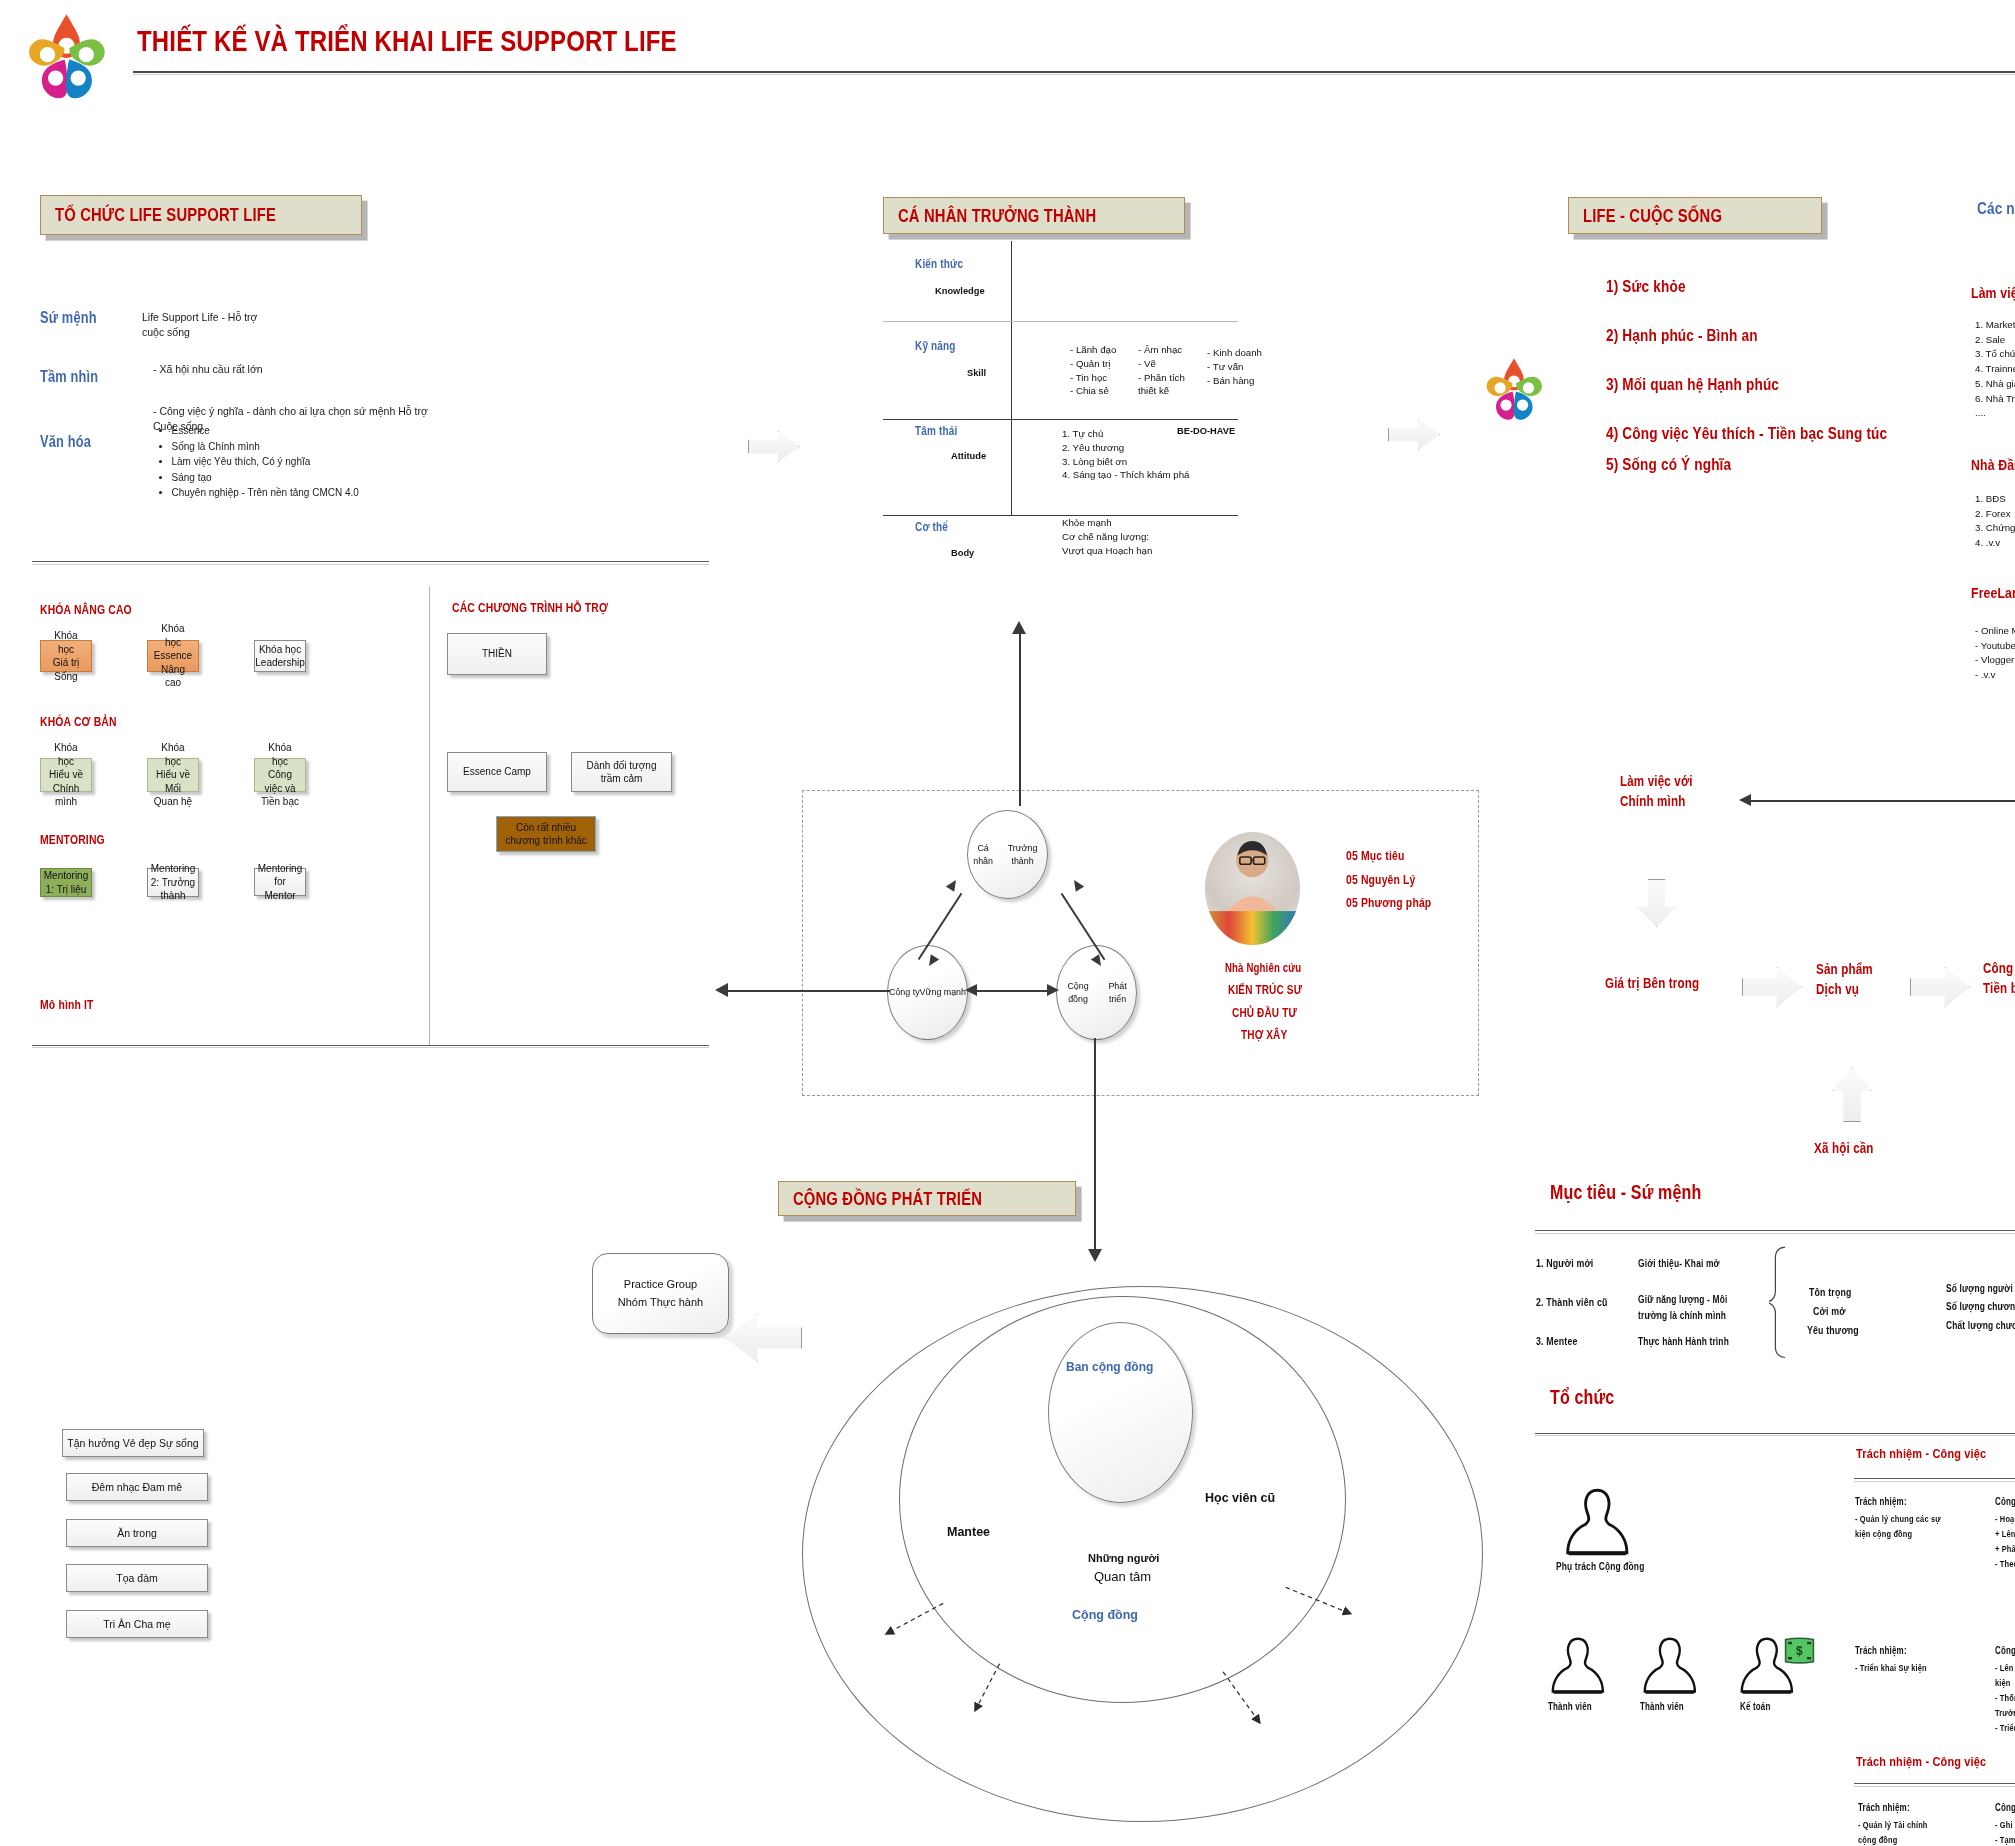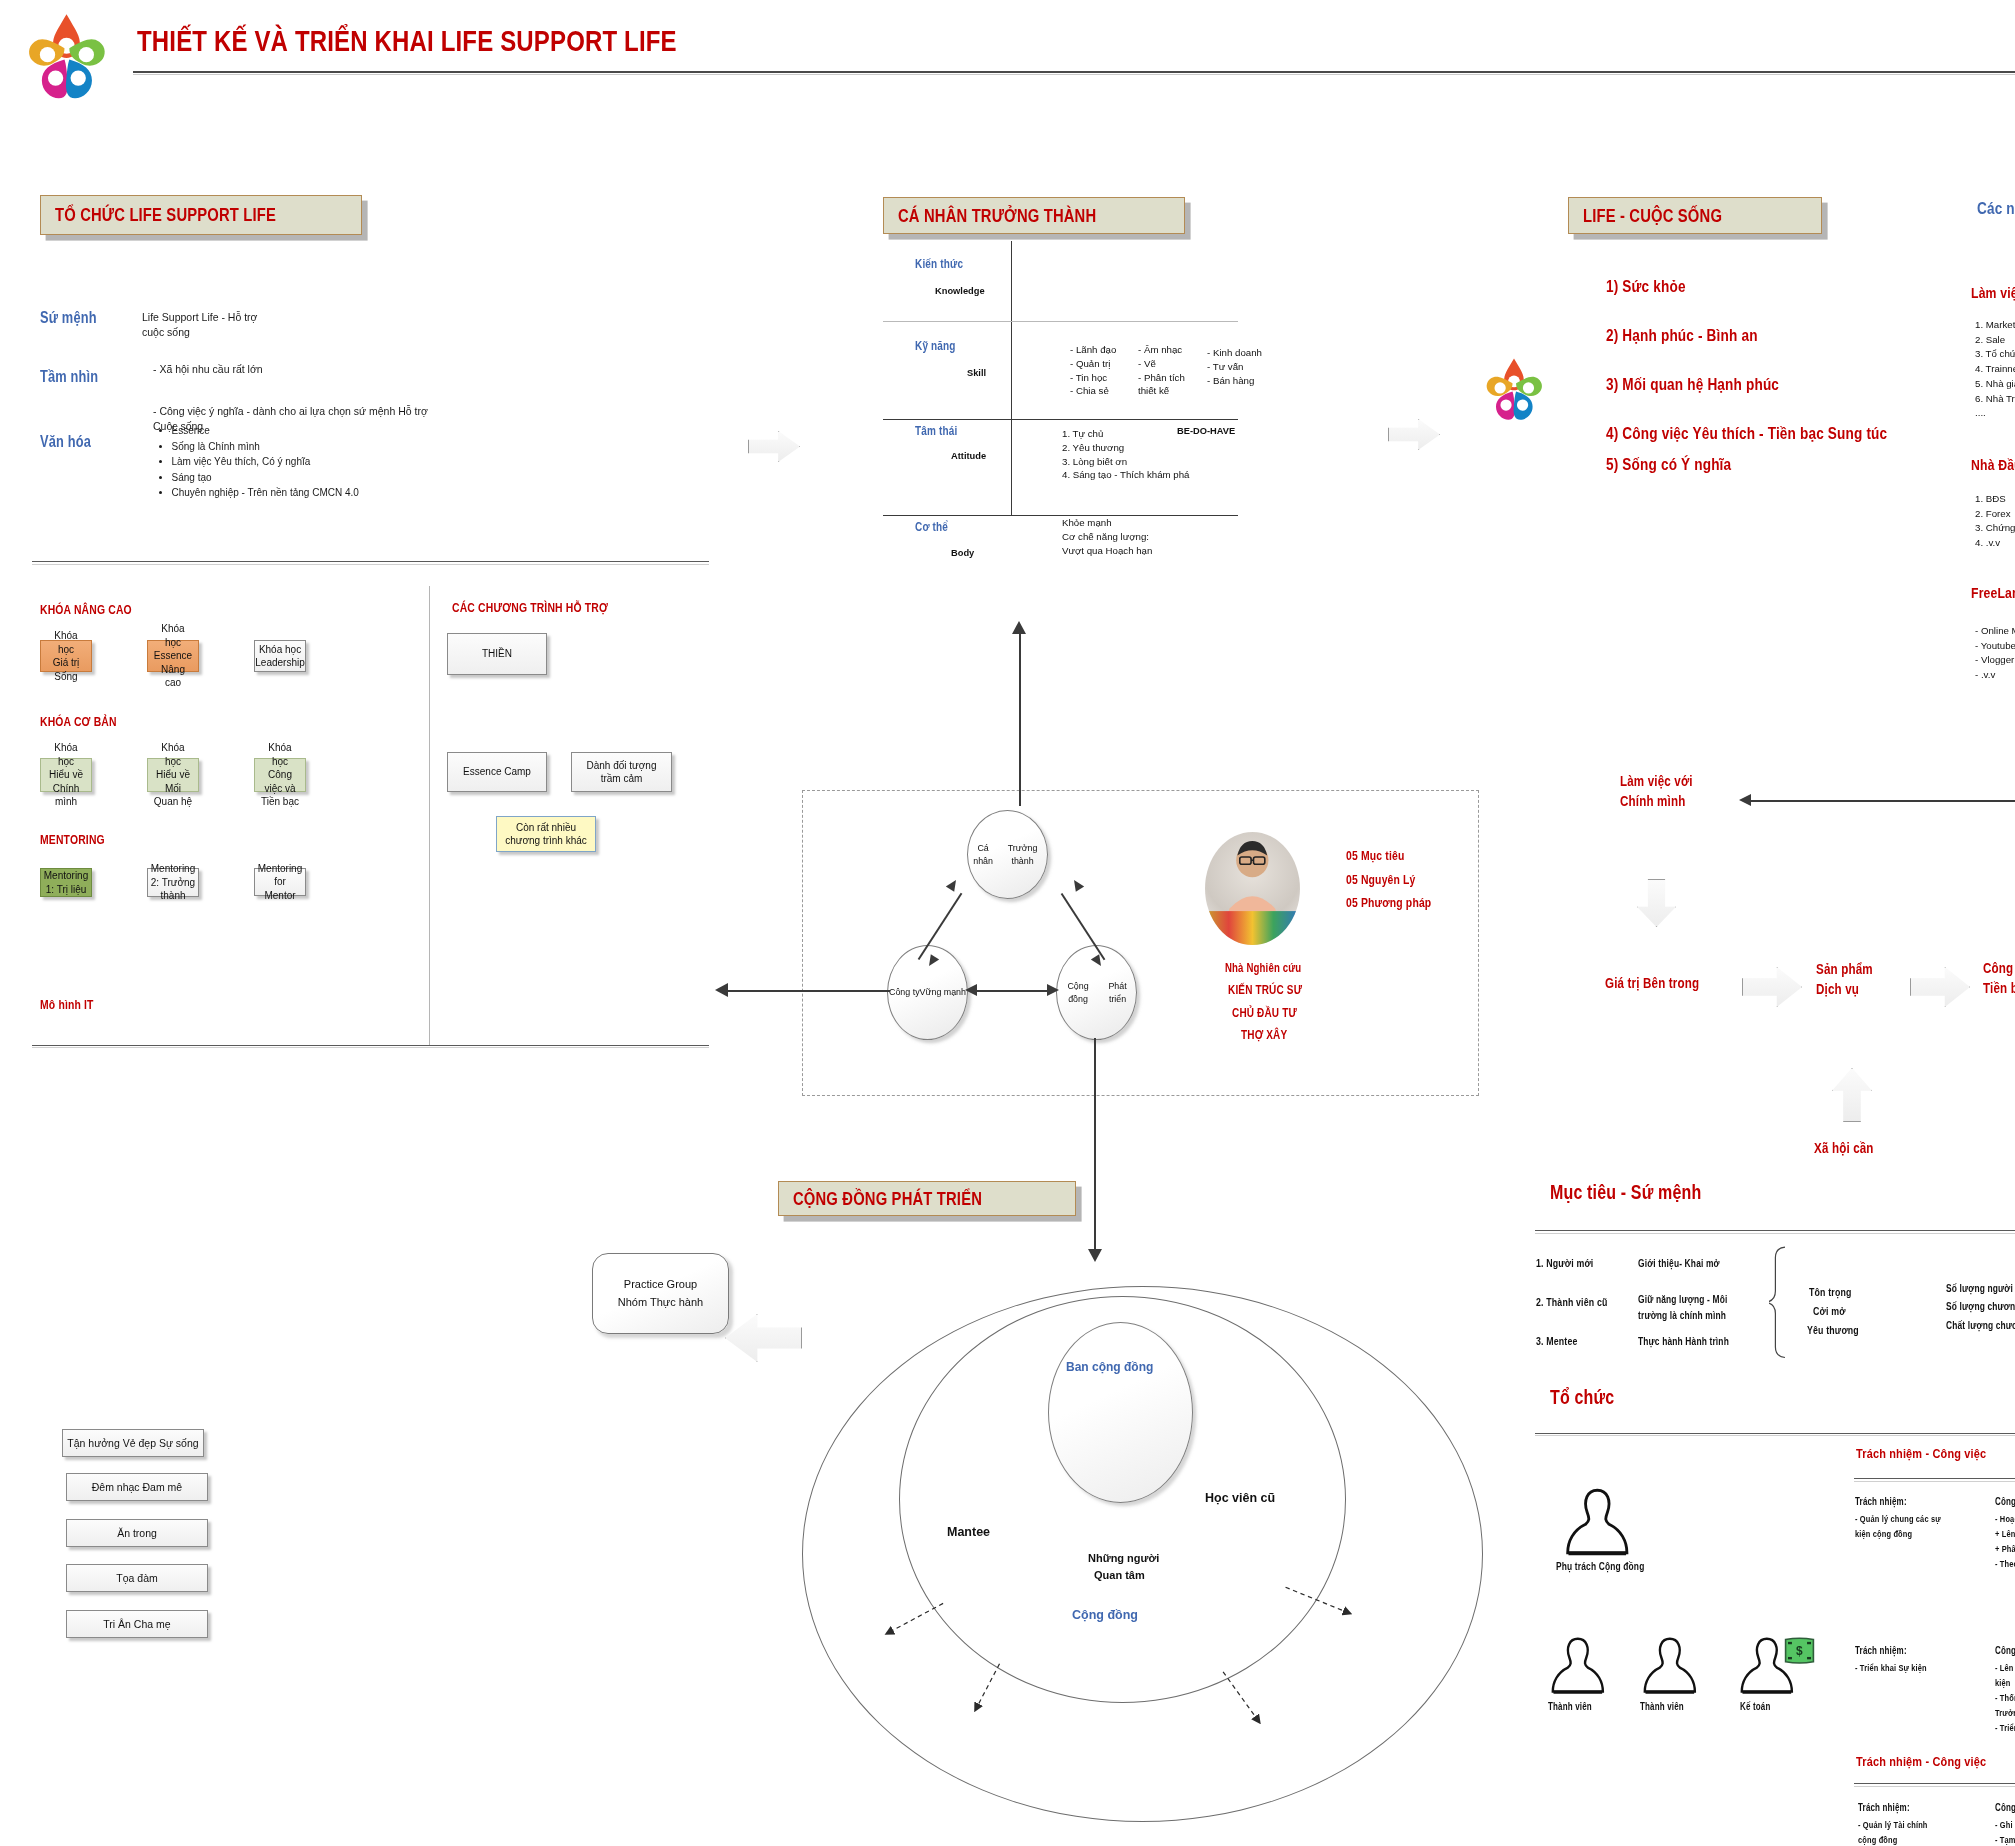--- a/index.html
+++ b/index.html
@@ -63,21 +63,21 @@
     border:0.4px solid #8a8a8a;
     box-shadow:2.8px 2.8px 2.4px rgba(130,130,130,0.45);
     display:flex; align-items:center; justify-content:center;
     text-align:center; font-size:10px; color:#111;
     line-height:1.35; padding:2.4px 4px;
   }
   .cbox.orange { background:linear-gradient(180deg,#F2AE79,#E99B60); border-color:#C87B3C; }
   .cbox.green  { background:#D9E2C6; border-color:#A9BA8C; }
   .cbox.olive  { background:#8FAE5A; border-color:#6E8C3F; }
   .cbox.plain  { background:linear-gradient(180deg,#FCFCFC,#EFEFEF); }
-  .cbox.bluebx { background:#fef9c3; border-color:#7FA5C8; }
+  .cbox.bluebx { background:#a16207; border-color:#7FA5C8; }
 
   .sect-red { font-size:13px; }
 
   
   .kas-vline { position:absolute; background:#3a3a3a; width:0.8px; }
   .kas-hline { position:absolute; background:#3a3a3a; height:0.8px; }
   .kas-hline.thin { background:#b9b9b9; height:0.8px; }
   .kas-vi  { font-size:12.5px; }
   .kas-en  { font-size:9.3px; font-weight:bold; color:#111; }
   .kas-cell{ font-size:9.7px; color:#111; line-height:1.42;margin-left:34px; }
@@ -443,21 +443,21 @@
 <div class="abs barrow left" style="top:1314px;left:725px;width:77px;height:48px;"></div>
 
 <div class="abs big-oval" style="top:1286px;left:802px;width:681px;height:536px;"></div>
 <div class="abs big-oval" style="top:1296px;left:899px;width:447px;height:407px;"></div>
 <div class="abs oval-fill" style="top:1322px;left:1048px;width:145px;height:181px;"></div>
 
 <div class="abs blue" style="top:1360px;left:1066px;font-size:12px;font-weight:bold;">Ban cộng đồng</div>
 <div class="abs black" style="top:1491px;left:1205px;font-size:12.5px;font-weight:bold;">Học viên cũ</div>
 <div class="abs black" style="top:1525px;left:947px;font-size:12.5px;font-weight:bold;">Mantee</div>
 <div class="abs black" style="top:1552px;left:1088px;font-size:11px;font-weight:bold;">Những người</div>
-<div class="abs black" style="top:1569px;left:1094px;font-size:11px;font-weight:bold;">Quan tâm</div>
+<div class="abs black" style="top:1569px;left:1094px;font-size:13px;font-weight:normal;">Quan tâm</div>
 <div class="abs blue" style="top:1608px;left:1072px;font-size:12.5px;font-weight:bold;">Cộng đồng</div>
 <div class="abs blue" style="top:1849px;left:1084px;font-size:10px;font-weight:bold;text-align:center;">Xã hội</div>
 
 <svg class="abs" style="top:1269px;left:786px;width:705px;height:564px;pointer-events:none;" viewBox="0 0 1750 1400" width="705" height="564">
   <defs>
     <marker id="ah" markerWidth="8" markerHeight="8" refX="6" refY="4" orient="auto">
       <path d="M0,0 L8,4 L0,8 z" fill="#2b2b2b"></path>
     </marker>
   </defs>
   <g stroke="#2b2b2b" stroke-width="3" stroke-dasharray="11,9" fill="none" marker-end="url(#ah)">

